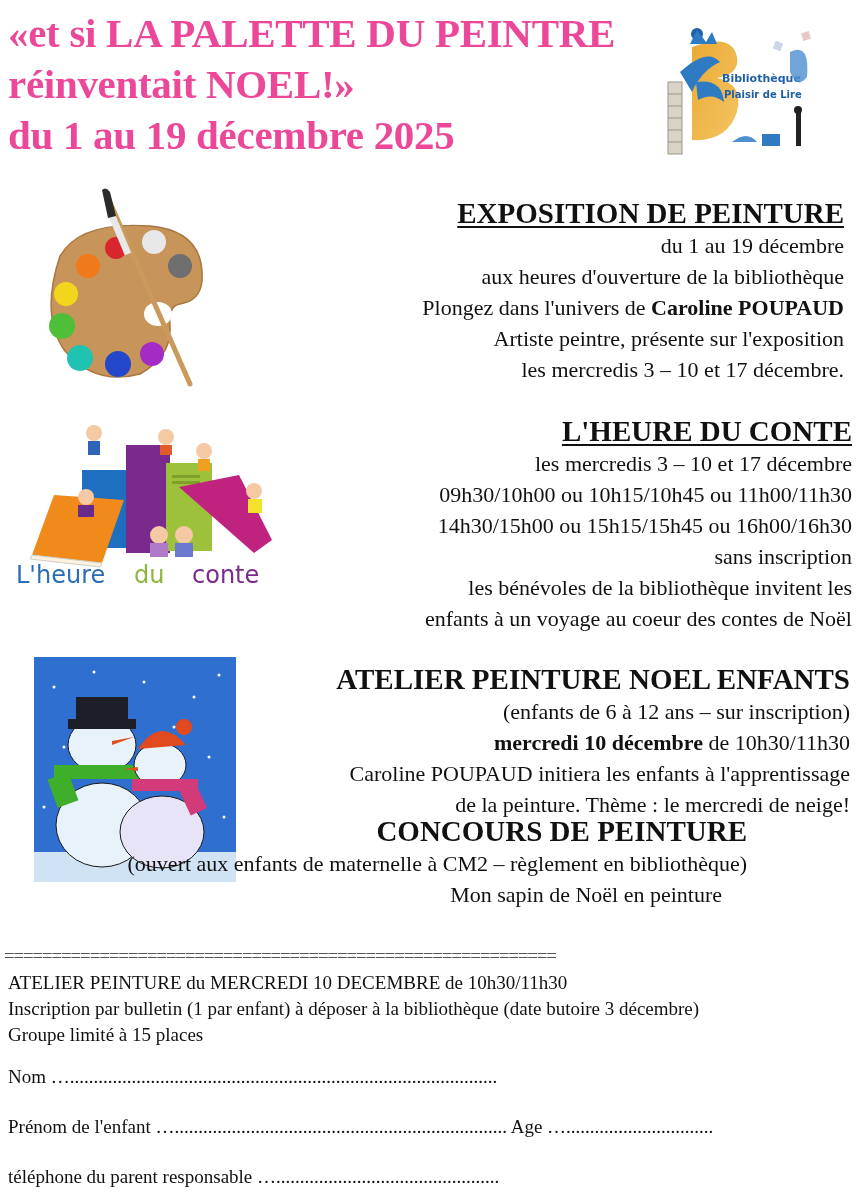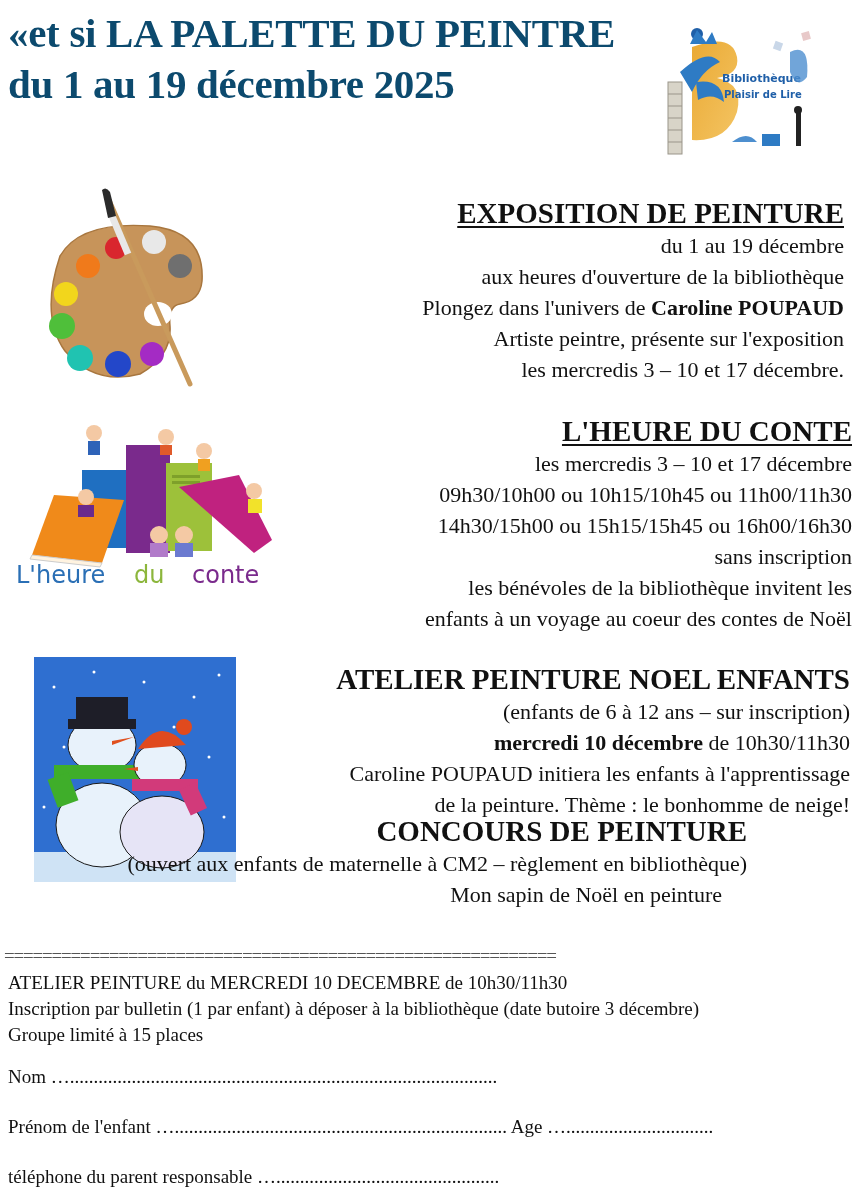--- a/index.html
+++ b/index.html
@@ -3,35 +3,36 @@
 <meta charset="utf-8">
 <style>
   html, body { margin: 0; padding: 0; background: #ffffff; }
   body {
     width: 857px; height: 1200px; position: relative; overflow: hidden;
     font-family: "Liberation Serif", "DejaVu Serif", serif; color: #111111;
   }
   .abs { position: absolute; }
   .title {
     left: 8px; top: 8px; font-weight: bold; font-size: 41px; line-height: 51px;
-    letter-spacing: -0.3px; color: #0c4a6e;
+    letter-spacing: -0.3px; color: #ec4899;
   }
   .center { text-align: right; }
   .sec-head { font-weight: bold; font-size: 29px; line-height: 34px; }
   .underline { text-decoration: underline; text-decoration-thickness: 2px; text-underline-offset: 3px; }
   .line { font-size: 22px; line-height: 31px; white-space: nowrap; }
   .b { font-weight: normal; }
   .small { font-size: 19px; line-height: 26px; white-space: nowrap; }
   .sep { font-size: 19px; letter-spacing: -1.2px; color: #555; white-space: nowrap; line-height: 14px; overflow: hidden; }
 </style>
 </head>
 <body>
 
 <div class="abs title">
   <div>«et si LA PALETTE DU PEINTRE</div>
+  <div>réinventait NOEL!»</div>
   <div>du 1 au 19 décembre 2025</div>
 </div>
 
 <div class="abs" style="left:662px; top:12px; width:160px; height:148px;">
   <svg width="160" height="148" viewBox="0 0 160 148">
     <defs>
       <linearGradient id="lg1" x1="0" y1="0" x2="1" y2="1">
         <stop offset="0" stop-color="#e9a52a"></stop>
           <stop offset="1" stop-color="#f3c15a"></stop>
       </linearGradient>
@@ -176,21 +177,21 @@
     <rect x="98" y="122" width="66" height="12" fill="#d23a7a"></rect>
     <rect x="150" y="128" width="18" height="28" fill="#d23a7a" transform="rotate(-25 159 142)"></rect>
   </svg>
 </div>
 
 <div class="abs center" style="left:246px; top:662px; width:604px;">
   <div class="sec-head">ATELIER PEINTURE NOEL ENFANTS</div>
   <div class="line">(enfants de 6 à 12 ans – sur inscription)</div>
   <div class="line"><b>mercredi 10 décembre</b><span> de 10h30/11h30</span></div>
   <div class="line">Caroline POUPAUD initiera les enfants à l'apprentissage</div>
-  <div class="line">de la peinture. Thème : le bonhomme de neige!</div>
+  <div class="line">de la peinture. Thème : le mercredi de neige!</div>
 </div>
 
 <div class="abs center" style="left:0px; top:814px; width:747px;">
   <div class="sec-head" style="padding-left:260px;">CONCOURS DE PEINTURE</div>
   <div class="line" style="">(ouvert aux enfants de maternelle à CM2 – règlement en bibliothèque)</div>
   <div class="line" style="padding-right:25px;">Mon sapin de Noël en peinture</div>
 </div>
 
 <div class="abs sep" style="left:4px; top:949px; width:780px;">==========================================================</div>
 

